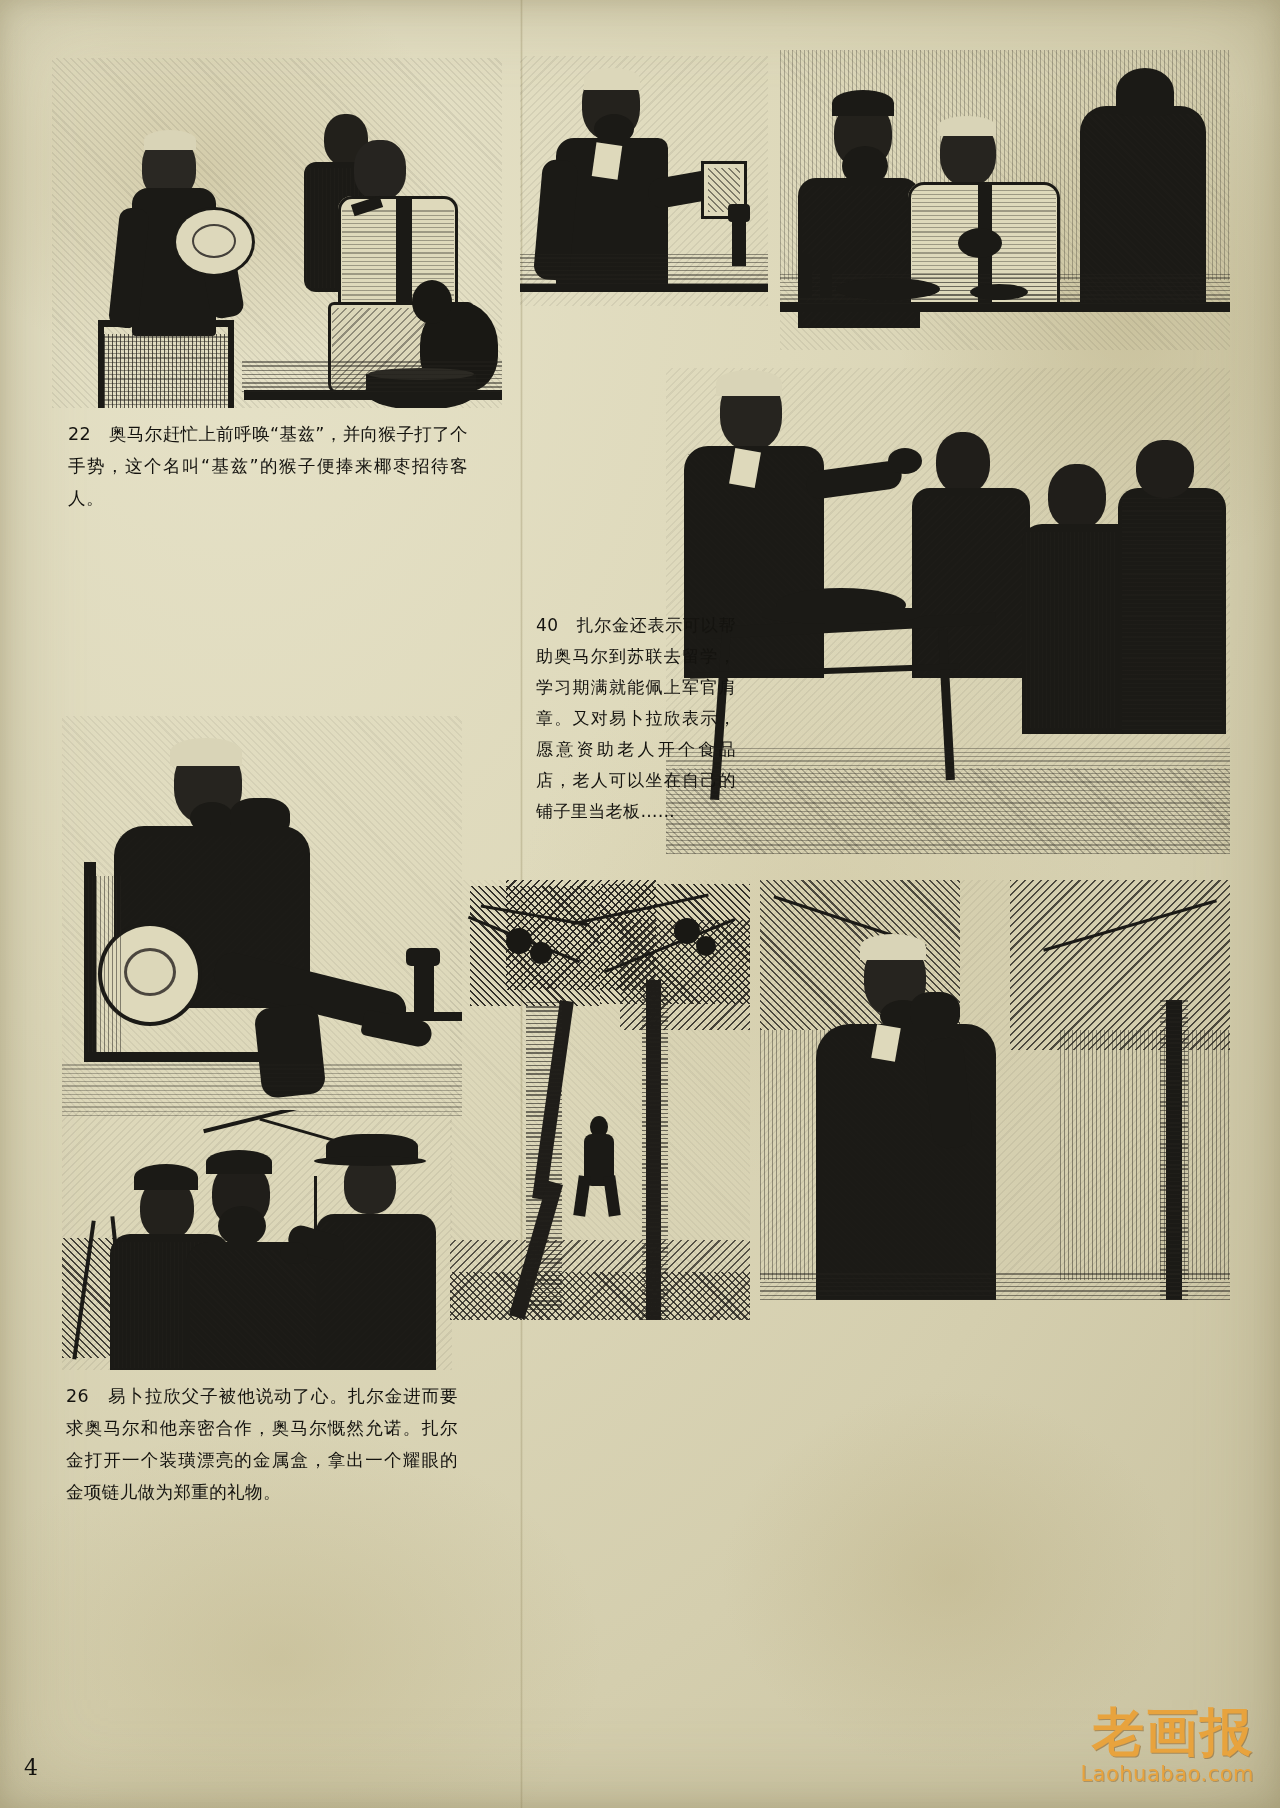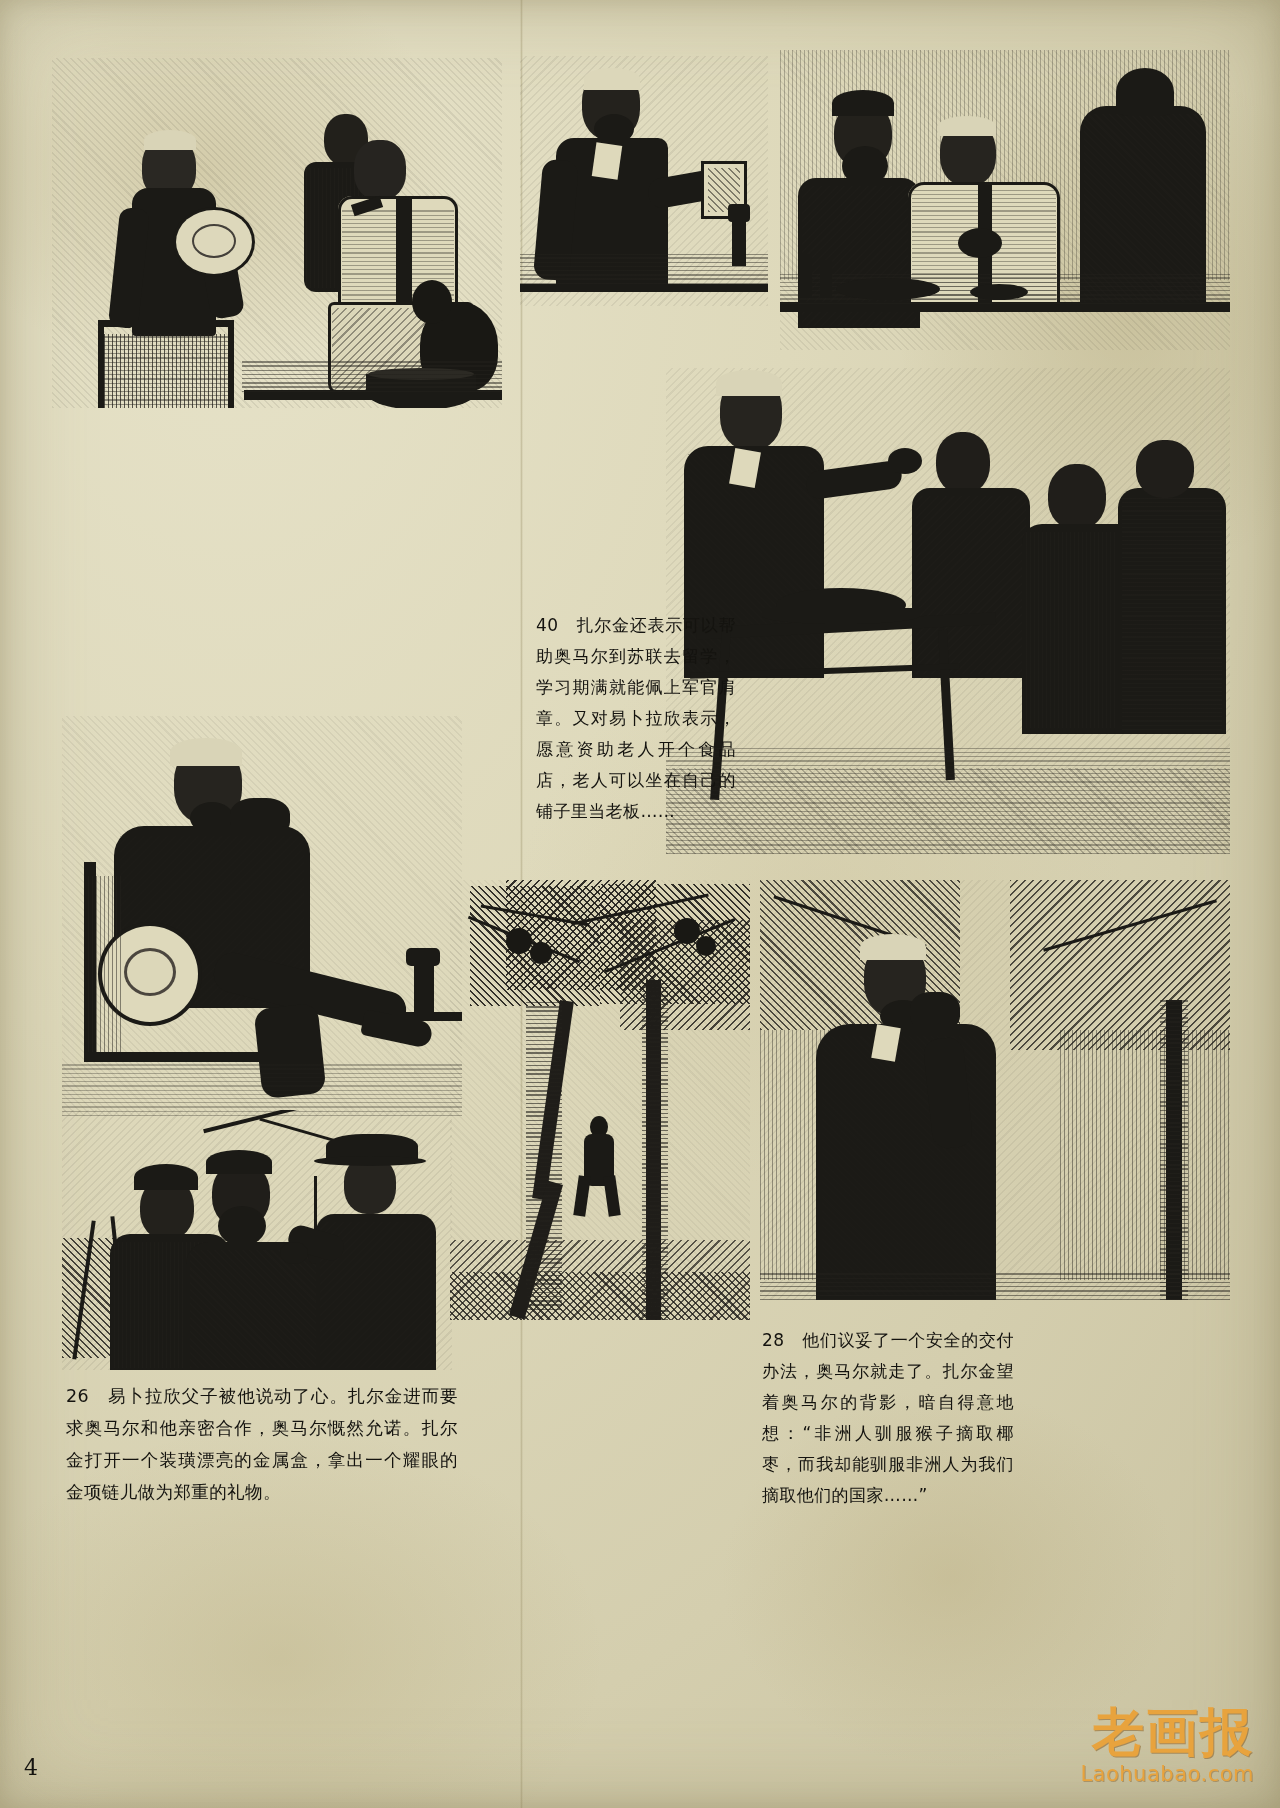--- a/index.html
+++ b/index.html
@@ -394,29 +394,29 @@
     <div class="ink" style="left:56px; top:144px; width:180px; height:276px; border-radius:34px 30px 0 0;"></div>
     <div class="hatch-d" style="left:62px; top:156px; width:168px; height:260px; opacity:.22;"></div>
 
     <div class="ink" style="left:168px; top:158px; width:40px; height:110px; border-radius:16px; transform:rotate(-6deg);"></div>
 
     <div class="blobx" style="left:114px; top:146px; width:24px; height:34px; background:#ded9bb; transform:rotate(10deg);"></div>
 
     <div class="hatch-h" style="left:0; top:392px; width:470px; height:28px; opacity:.5;"></div>
   </div>
 
+  <div class="caption" id="cap22" style="left:68px; top:418px; width:400px;">22　奥马尔赶忙上前呼唤“基兹”，并向猴子打了个手势，这个名叫“基兹”的猴子便捧来椰枣招待客人。</div>
 
 
 
   <div class="caption narrow" id="cap25" style="left:536px; top:610px; width:200px;">40　扎尔金还表示可以帮助奥马尔到苏联去留学，学习期满就能佩上军官肩章。又对易卜拉欣表示，愿意资助老人开个食品店，老人可以坐在自己的铺子里当老板……</div>
 
   <div class="caption" id="cap26" style="left:66px; top:1380px; width:392px;">26　易卜拉欣父子被他说动了心。扎尔金进而要求奥马尔和他亲密合作，奥马尔慨然允诺。扎尔金打开一个装璜漂亮的金属盒，拿出一个耀眼的金项链儿做为郑重的礼物。</div>
 
 
-  <div class="caption narrow" id="cap28" style="left:762px; top:1325px; width:252px;">28　他们议妥了一个安全的交付办法，奥马尔就走了。扎尔金望着奥马尔的背影，暗自得意地想：“非洲人驯服猴子摘取椰枣，而我却能驯服非洲人为我们摘取他们的国家……”</div>
 
   <div class="pageno">4</div>
 
   <div class="watermark">
     <div class="wm-box">
       <div class="wm-cn">老画报</div>
       <div class="wm-en">Laohuabao.com</div>
     </div>
   </div>
 

